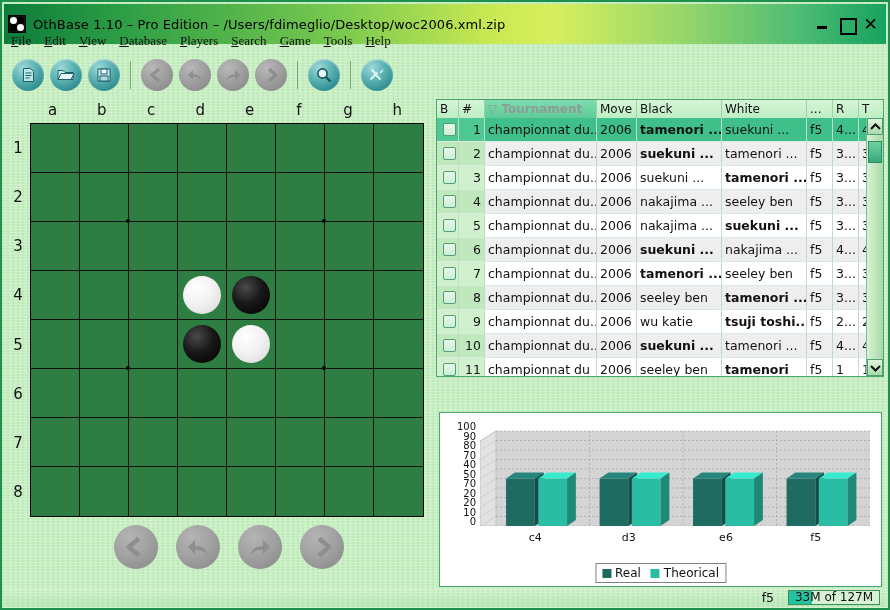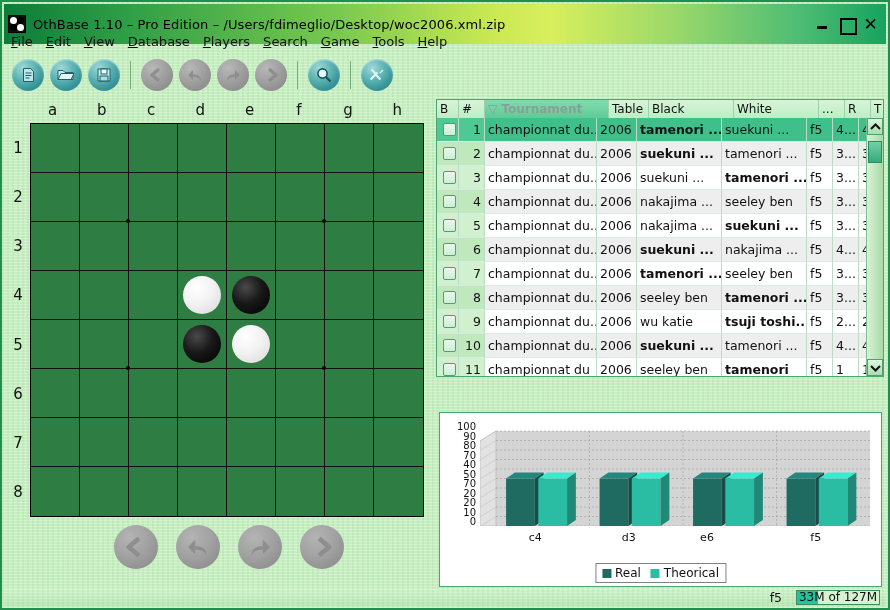--- a/index.html
+++ b/index.html
@@ -41,21 +41,21 @@
   #win-controls { margin-left:auto; display:flex; align-items:center; gap:9px; padding-right:8px; }
   .wc { width:15px; height:15px; position:relative; cursor:default; }
   .wc-min::after { content:""; position:absolute; left:2px; bottom:3px; width:10px; height:3px; background:#000; }
   .wc-max::after { content:""; position:absolute; left:1px; top:1px; width:13px; height:13px; border:2px solid #000; }
   .wc-close { font-size:17px; font-weight:bold; line-height:15px; text-align:center; color:#000; font-family:"DejaVu Sans", sans-serif; }
   
   #menubar {
     position:absolute; left:2px; top:28px; height:22px; right:2px;
     display:flex; align-items:center; padding-left:7px; gap:13px;
   }
-  .menu-item { font-size:13px; color:#111; cursor:default; }
+  .menu-item { font-size:13px; color:#111; cursor:default;font-family:Liberation Serif, serif; }
   .menu-item .u { text-decoration:underline; }
   
   #toolbar {
     position:absolute; left:2px; top:52px; height:42px; right:2px;
     display:flex; align-items:center; padding-left:8px; gap:6px;
   }
   .tbtn {
     width:32px; height:32px; border-radius:50%;
     position:relative; flex:none;
   }
@@ -149,21 +149,21 @@
   #chart-axis-title { position:absolute; left:0; right:0; top:133px; text-align:center; font-size:13px; color:#111; }
   #legend { position:absolute; left:50%; transform:translateX(-50%); bottom:3px;
     border:1px solid #808080; background:#fff; padding:2px 6px; display:flex; gap:10px; align-items:center; }
   .lg { display:flex; align-items:center; gap:4px; font-size:12px; color:#111; }
   .lgsw { width:9px; height:9px; display:inline-block; }
   
   #statusbar { position:absolute; left:2px; right:2px; bottom:2px; height:18px;
     display:flex; align-items:center; justify-content:flex-end; gap:14px; padding-right:6px;
     background:linear-gradient(to bottom, rgba(255,255,255,0.15), rgba(120,200,130,0.2)); }
   #status-move { font-size:12.5px; color:#111; }
-  #progress { width:84px; height:15px; background:#d6f2d2; border:1px solid #3d8d5e; position:relative; }
+  #progress { width:92px; height:15px; background:#d6f2d2; border:1px solid #3d8d5e; position:relative; }
   #progress-fill { position:absolute; left:0; top:0; bottom:0; background:#25c2a0; }
   #progress-text { position:absolute; inset:0; font-size:12px; color:#111; display:flex; align-items:center; justify-content:center; }
 </style>
 </head>
 <body>
 
 <div id="window">
 
   <div id="titlebar">
     <div id="title-icon">
@@ -374,22 +374,22 @@
             <path d="M7 1l7 6-7 6" stroke="#8e8e8e" stroke-width="3.2" fill="none" stroke-linejoin="round"></path>
           </svg>
         </div>
       </div>
   </div>
 
   <div id="tablepanel">
     <div id="thead">
         <div class="th" style="width: 22px;">B</div>
         <div class="th" style="width: 26px;">#</div>
-        <div class="th sorted" style="width: 124px;">▽ Tournament</div>
-        <div class="th" style="width: 40px;">Table</div>
+        <div class="th sorted" style="width: 112px;">▽ Tournament</div>
+        <div class="th" style="width: 40px;">Move</div>
         <div class="th" style="width: 85px;">Black</div>
         <div class="th" style="width: 85px;">White</div>
         <div class="th" style="width: 26px;">...</div>
         <div class="th" style="width: 26px;">R</div>
         <div class="th" style="width: 26px;">T</div>
       </div>
     <div id="tbodywrap">
       <div id="tbody">
           <div class="trow sel">
             <div class="td cb" style="width: 22px;">
@@ -618,21 +618,21 @@
         <div style="top: 57.5px;">50</div>
         <div style="top: 67px;">70</div>
         <div style="top: 76.5px;">20</div>
         <div style="top: 86px;">20</div>
         <div style="top: 95.5px;">10</div>
         <div style="top: 105px;">0</div>
       </div>
     <div id="chart-xlabels">
         <div style="left: 55.27px;">c4</div>
         <div style="left: 148.77px;">d3</div>
-        <div style="left: 227px;">e6</div>
+        <div style="left: 246px;">e6</div>
         <div style="left: 335.77px;">f5</div>
       </div>
     <div id="legend">
         <div class="lg">
           <span class="lgsw" style="background: rgb(31, 107, 98);"></span>
           <span>Real</span>
         </div>
         <div class="lg">
           <span class="lgsw" style="background: rgb(43, 189, 164);"></span>
           <span>Theorical</span>

